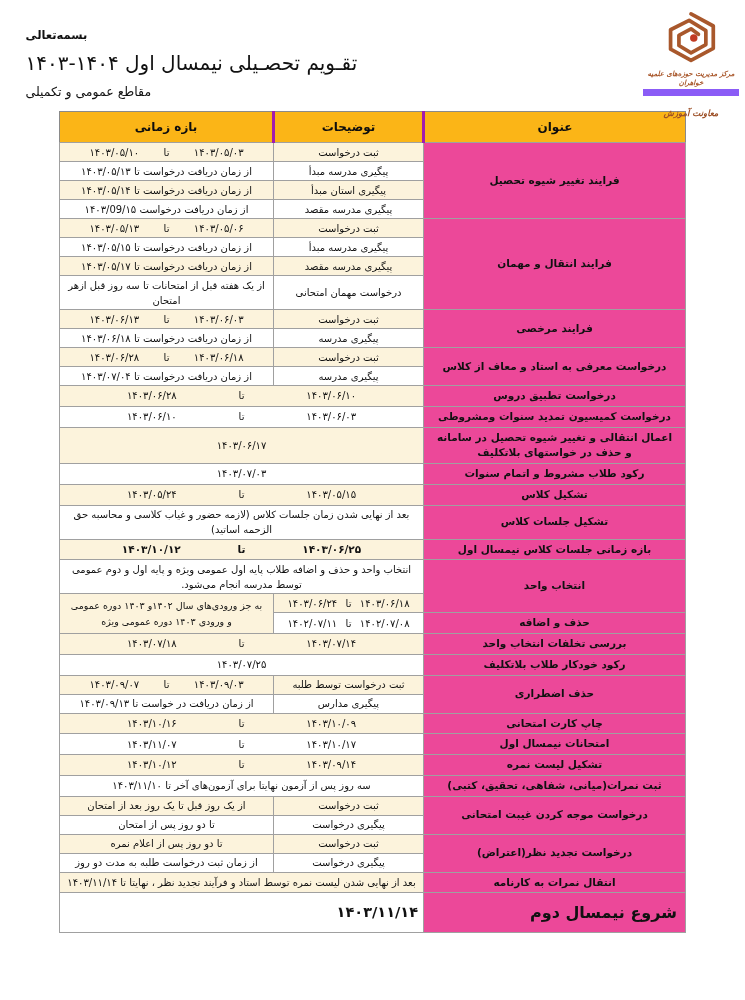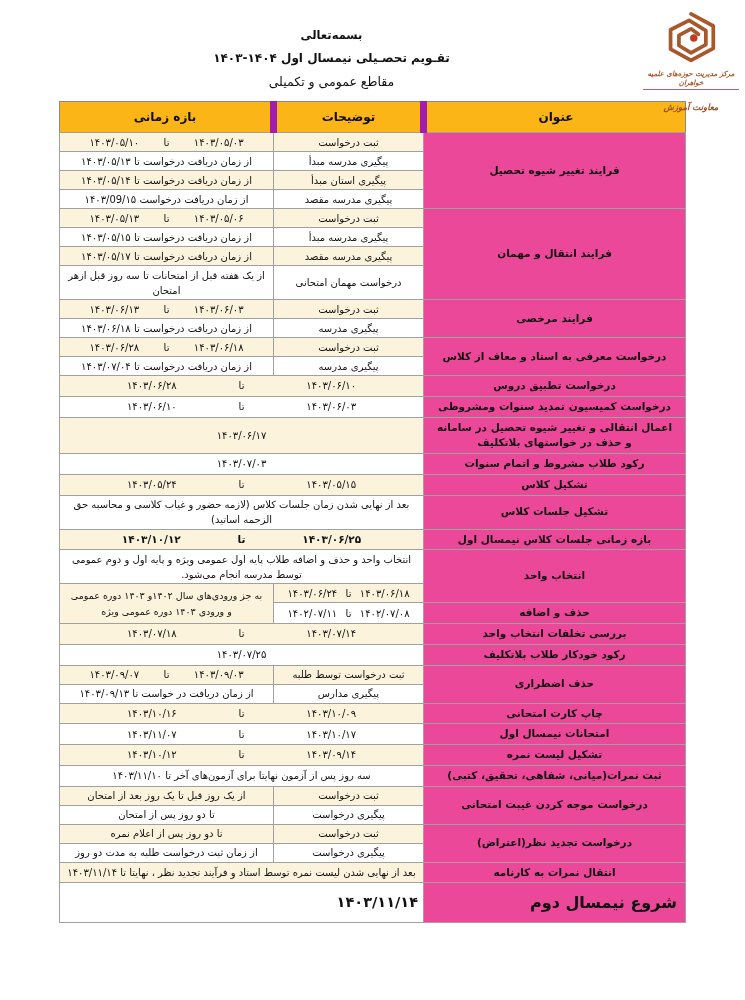--- a/index.html
+++ b/index.html
@@ -7,37 +7,37 @@
   body {
     width:745px; height:1000px; position:relative;
     font-family:"DejaVu Sans","Liberation Sans",sans-serif;
     direction:rtl; color:#111;
   }
   
   .logo-block { position:absolute; top:8px; right:6px; width:96px; text-align:center; color:#a9582c; }
   .logo-mark { display:block; margin:0 auto; }
   .logo-line1 {
     font-size:7px; font-weight:bold; line-height:1.25; color:#a9582c;
-    border-bottom:1px solid #8b5cf6; padding-bottom:1px; display:inline-block;
+    border-bottom:7px solid #8b5cf6; padding-bottom:1px; display:inline-block;
     font-style:italic;
   }
   .logo-line2 { font-size:8.5px; font-weight:bold; font-style:italic; color:#9c4f26; margin-top:12px; }
   
-  .heading { width:626px; margin:28px auto 12px; text-align:center; position:relative; right:41px; }
+  .heading { width:626px; margin:28px auto 12px; text-align:left; position:relative; right:34px; }
   .heading .bismillah { font-size:11.5px; font-weight:bold; margin-bottom:9px; }
-  .heading .main-title { font-size:12px; font-weight:bold; margin-bottom:9px; letter-spacing:.2px; }
+  .heading .main-title { font-size:20px; font-weight:normal; margin-bottom:9px; letter-spacing:.2px; }
   .heading .sub-title { font-size:12.5px; font-weight:normal; }
   
   table.cal {
     width:626px; margin:12px auto 0; border-collapse:collapse; table-layout:fixed;
     border:1px solid #8a8a8a;
   }
   thead th {
     background:#fbb517; font-weight:bold; font-size:12px; height:31px;
-    border-left:7px solid #a21caf; color:#0e0e0e;
+    border-left:3px solid #a21caf; color:#0e0e0e;
   }
   thead th:last-child { border-left:none; }
   td { border:1px solid #a0a0a0; font-size:10px; line-height:1.5; padding:1.5px 5px; text-align:center; vertical-align:middle; }
   td.title-cell { background:#ec4899; font-weight:bold; font-size:10.5px; padding:2px 8px; }
   td.title-cell.big { font-size:16px; }
   td.shade-a { background:#fcf3dc; }
   td.shade-b { background:#ffffff; }
   td.bold, .range.bold { font-weight:bold; font-size:10.5px; }
   td.big { font-size:14.5px; font-weight:bold; }
   tr.tall td { height:40px;text-align:right; }

